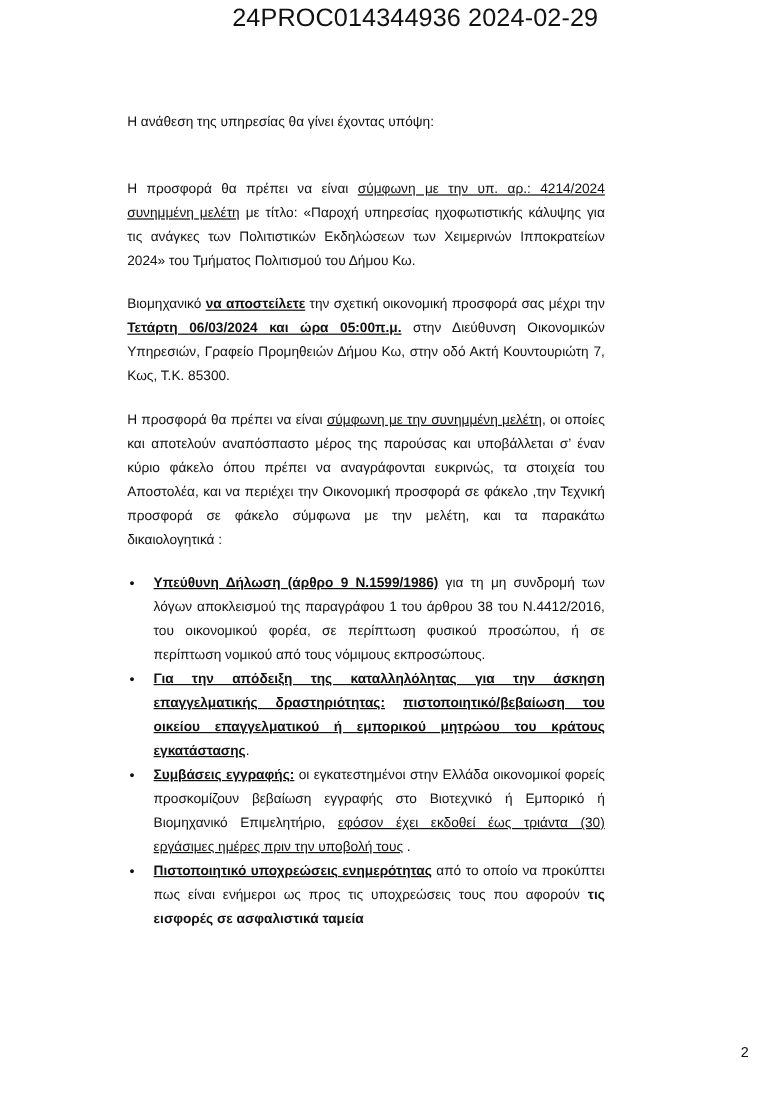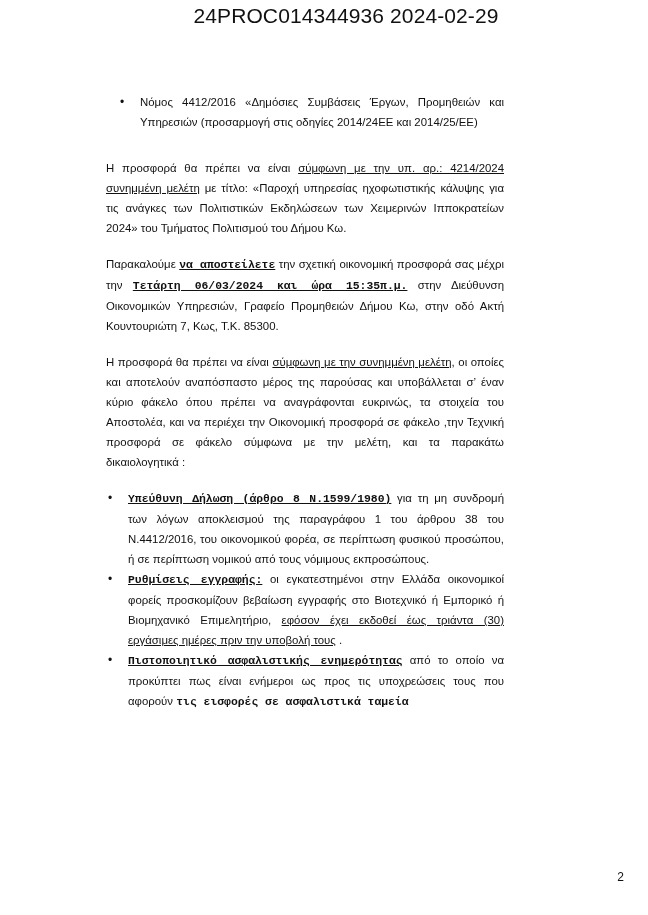--- a/index.html
+++ b/index.html
@@ -11,50 +11,51 @@
   p { margin: 0; text-align: justify; }
   .intro { margin-bottom: 10px; }
   ul.bullets { list-style: none; margin: 0 0 0 0; padding: 0; }
   ul.bullets li { position: relative; padding-left: 34px; text-align: justify; }
   ul.bullets li::before { content: "•"; position: absolute; left: 14px; top: 0; font-size: 12px; }
   ul.docs li { padding-left: 22px; }
   ul.docs li::before { left: 2px; }
   .gap-lg { height: 26px; }
   .gap-md { height: 16px; }
   u { text-decoration: underline; }
-  b { font-weight: bold; font-family: Liberation Mono, monospace; }
+  b { font-weight: bold; }
   .page-num { position: absolute; right: 24px; top: 870px; font-size: 12px; }
 </style>
 </head>
 <body>
 
 <div class="header">24PROC014344936 2024-02-29</div>
 
 <div class="page">
+  <p class="intro">Η ανάθεση της υπηρεσίας θα γίνει έχοντας υπόψη:</p>
 
   <ul class="bullets">
-    <li>Νόμος 4412/2016 «Δημόσιες Συμβάσεις Έργων, Προμηθειών και Υπηρεσιών (προσαρμογή στις οδηγίες 2014/24ΕΕ και 2014/25/ΕΕ)</li>
   </ul>
 
   <div class="gap-lg"></div>
 
   <p><span>Η προσφορά θα πρέπει να είναι </span><u>σύμφωνη με την  υπ. αρ.: 4214/2024 συνημμένη  μελέτη</u><span> με τίτλο: «Παροχή υπηρεσίας ηχοφωτιστικής κάλυψης  για τις ανάγκες των Πολιτιστικών Εκδηλώσεων των Χειμερινών Ιπποκρατείων 2024» του Τμήματος  Πολιτισμού  του Δήμου Κω.</span></p>
 
   <div class="gap-md"></div>
 
-  <p><span>Παρακαλούμε </span><b><u>να αποστείλετε</u></b><span> την σχετική οικονομική προσφορά σας μέχρι την </span><b><u>Τετάρτη 06/03/2024 και ώρα 15:35π.μ.</u></b><span> στην Διεύθυνση Οικονομικών Υπηρεσιών, Γραφείο Προμηθειών Δήμου Κω, στην οδό Ακτή Κουντουριώτη 7, Κως, Τ.Κ. 85300.</span></p>
+  <p><span>Βιομηχανικό </span><b><u>να αποστείλετε</u></b><span> την σχετική οικονομική προσφορά σας μέχρι την </span><b><u>Τετάρτη 06/03/2024 και ώρα 05:00π.μ.</u></b><span> στην Διεύθυνση Οικονομικών Υπηρεσιών, Γραφείο Προμηθειών Δήμου Κω, στην οδό Ακτή Κουντουριώτη 7, Κως, Τ.Κ. 85300.</span></p>
 
   <div class="gap-md"></div>
 
   <p><span>Η προσφορά θα πρέπει να είναι </span><u>σύμφωνη με την  συνημμένη  μελέτη</u><span>, οι οποίες και αποτελούν αναπόσπαστο μέρος της παρούσας και υποβάλλεται σ’ έναν  κύριο  φάκελο όπου πρέπει να αναγράφονται ευκρινώς, τα στοιχεία του Αποστολέα, και να περιέχει την Οικονομική προσφορά σε φάκελο ,την Τεχνική  προσφορά σε φάκελο σύμφωνα με την μελέτη, και τα παρακάτω δικαιολογητικά :</span></p>
 
   <div class="gap-md"></div>
 
 
   <ul class="bullets docs">
-    <li><b><u>Υπεύθυνη Δήλωση (άρθρο 8 Ν.1599/1980)</u></b><span> για τη μη συνδρομή των λόγων αποκλεισμού της παραγράφου 1 του άρθρου 38 του Ν.4412/2016,  του οικονομικού φορέα, σε περίπτωση φυσικού προσώπου, ή σε περίπτωση νομικού από τους νόμιμους εκπροσώπους.</span></li>
-    <li><b><u>Ρυθμίσεις εγγραφής:</u></b><span> οι εγκατεστημένοι στην Ελλάδα οικονομικοί φορείς προσκομίζουν βεβαίωση εγγραφής στο Βιοτεχνικό ή Εμπορικό ή Βιομηχανικό Επιμελητήριο, </span><u>εφόσον έχει εκδοθεί έως τριάντα (30) εργάσιμες ημέρες πριν την υποβολή τους</u><span> .</span></li>
-    <li><b><u>Πιστοποιητικό ασφαλιστικής ενημερότητας</u></b><span> από το οποίο να προκύπτει πως είναι ενήμεροι ως προς τις υποχρεώσεις τους που αφορούν </span><b>τις εισφορές σε ασφαλιστικά ταμεία</b></li>
+    <li><b><u>Υπεύθυνη Δήλωση (άρθρο 9 Ν.1599/1986)</u></b><span> για τη μη συνδρομή των λόγων αποκλεισμού της παραγράφου 1 του άρθρου 38 του Ν.4412/2016,  του οικονομικού φορέα, σε περίπτωση φυσικού προσώπου, ή σε περίπτωση νομικού από τους νόμιμους εκπροσώπους.</span></li>
+    <li><b><u>Για την απόδειξη της καταλληλόλητας για την άσκηση επαγγελματικής δραστηριότητας:</u></b><span> </span><b><u>πιστοποιητικό/βεβαίωση του οικείου επαγγελματικού ή εμπορικού μητρώου του κράτους εγκατάστασης</u></b><span>.</span></li>
+    <li><b><u>Συμβάσεις εγγραφής:</u></b><span> οι εγκατεστημένοι στην Ελλάδα οικονομικοί φορείς προσκομίζουν βεβαίωση εγγραφής στο Βιοτεχνικό ή Εμπορικό ή Βιομηχανικό Επιμελητήριο, </span><u>εφόσον έχει εκδοθεί έως τριάντα (30) εργάσιμες ημέρες πριν την υποβολή τους</u><span> .</span></li>
+    <li><b><u>Πιστοποιητικό υποχρεώσεις ενημερότητας</u></b><span> από το οποίο να προκύπτει πως είναι ενήμεροι ως προς τις υποχρεώσεις τους που αφορούν </span><b>τις εισφορές σε ασφαλιστικά ταμεία</b></li>
   </ul>
 
 </div>
 
 <div class="page-num">2</div>
 
 </body></html>

